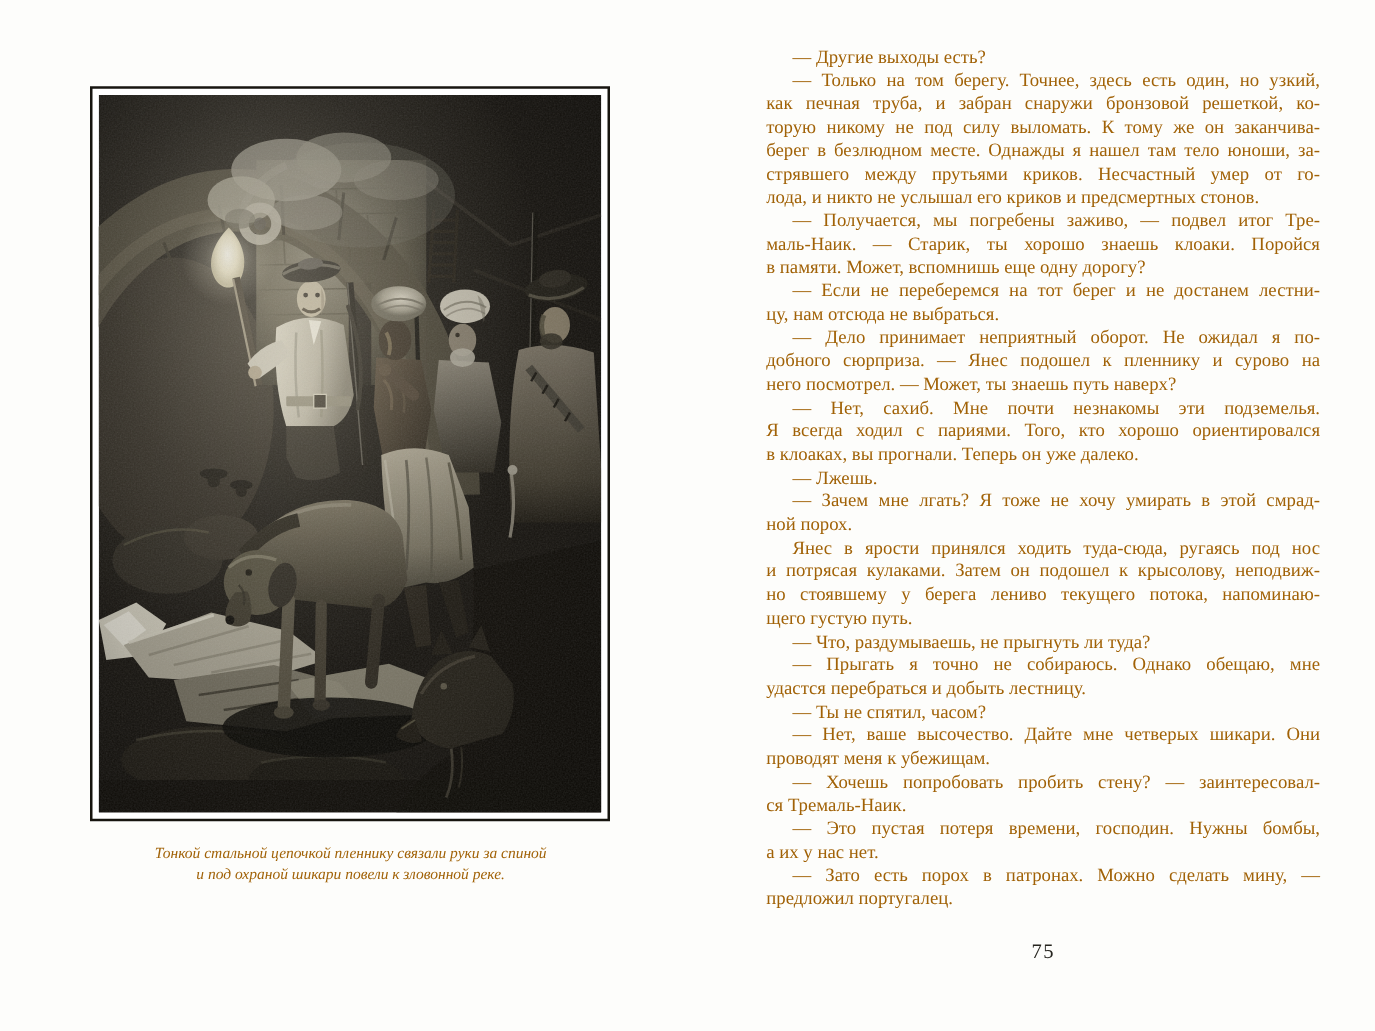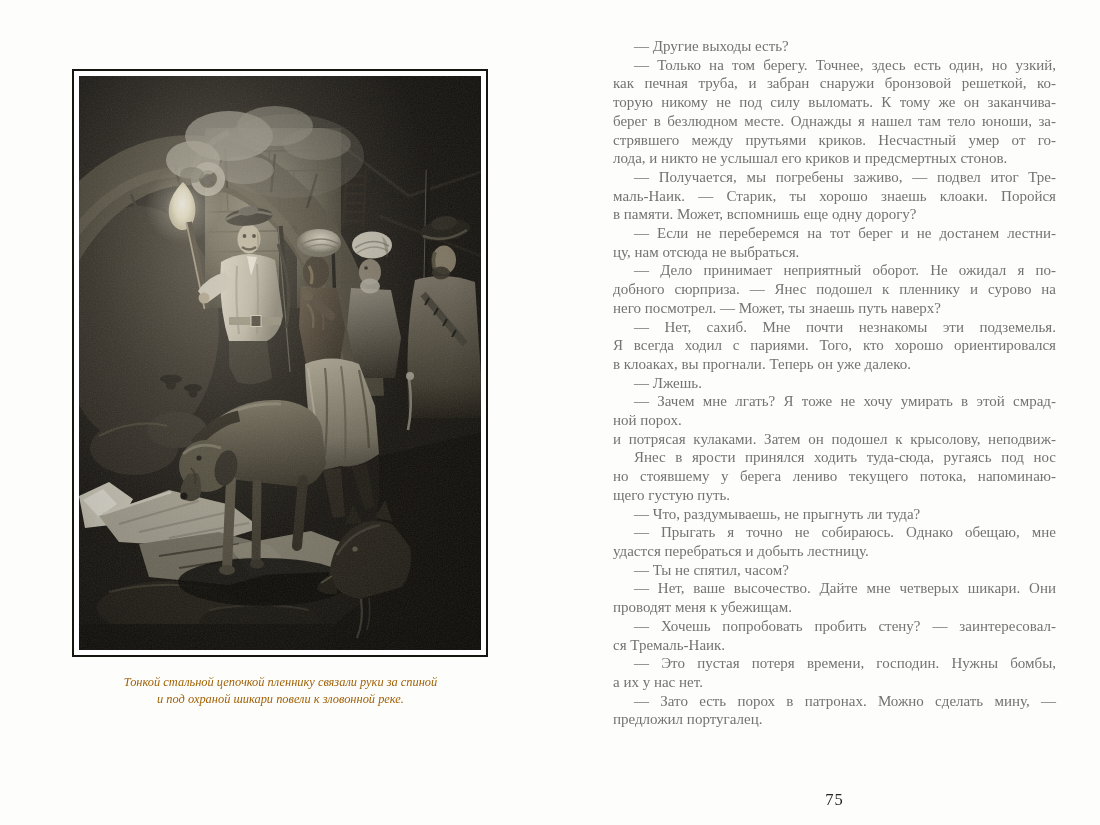--- a/index.html
+++ b/index.html
@@ -26,35 +26,34 @@
     position:absolute;left:62px;top:674px;width:437px;
     text-align:center;
     font-style:italic;
     font-size:12.4px;line-height:17px;
     color:#a16207;
   }
   
   .text-col{
     position:absolute;left:613px;top:37px;width:443px;
     font-size:15px;line-height:18.7px;
-    color:#737373;
+    color:#a16207;
   }
   .text-col .line{
     white-space:nowrap;
     text-align:justify;
     text-align-last:justify;
     text-justify:inter-word;
   }
   .text-col .line.end{text-align-last:left;}
   .text-col .line.indent{padding-left:21px;}
   .page-number{
     position:absolute;left:613px;top:751px;width:443px;
     text-align:center;font-size:16.5px;color:#26251f;
     letter-spacing:1px;
-    margin-top:39px;
   }
 </style>
 </head>
 <body>
 
 <div class="page">
 
   <div class="plate">
     <svg viewBox="0 0 402 574" xmlns="http://www.w3.org/2000/svg">
       <defs>
@@ -362,22 +361,22 @@
       <div class="line end">цу, нам отсюда не выбраться.</div>
       <div class="line indent">— Дело принимает неприятный оборот. Не ожидал я по-</div>
       <div class="line">добного сюрприза. — Янес подошел к пленнику и сурово на</div>
       <div class="line end">него посмотрел. — Может, ты знаешь путь наверх?</div>
       <div class="line indent">— Нет, сахиб. Мне почти незнакомы эти подземелья.</div>
       <div class="line">Я всегда ходил с париями. Того, кто хорошо ориентировался</div>
       <div class="line end">в клоаках, вы прогнали. Теперь он уже далеко.</div>
       <div class="line indent end">— Лжешь.</div>
       <div class="line indent">— Зачем мне лгать? Я тоже не хочу умирать в этой смрад-</div>
       <div class="line end">ной порох.</div>
+      <div class="line indent">Янес в ярости принялся ходить туда-сюда, ругаясь под нос</div>
       <div class="line">и потрясая кулаками. Затем он подошел к крысолову, неподвиж-</div>
-      <div class="line indent">Янес в ярости принялся ходить туда-сюда, ругаясь под нос</div>
       <div class="line">но стоявшему у берега лениво текущего потока, напоминаю-</div>
       <div class="line end">щего густую путь.</div>
       <div class="line indent end">— Что, раздумываешь, не прыгнуть ли туда?</div>
       <div class="line indent">— Прыгать я точно не собираюсь. Однако обещаю, мне</div>
       <div class="line end">удастся перебраться и добыть лестницу.</div>
       <div class="line indent end">— Ты не спятил, часом?</div>
       <div class="line indent">— Нет, ваше высочество. Дайте мне четверых шикари. Они</div>
       <div class="line end">проводят меня к убежищам.</div>
       <div class="line indent">— Хочешь попробовать пробить стену? — заинтересовал-</div>
       <div class="line end">ся Тремаль-Наик.</div>

